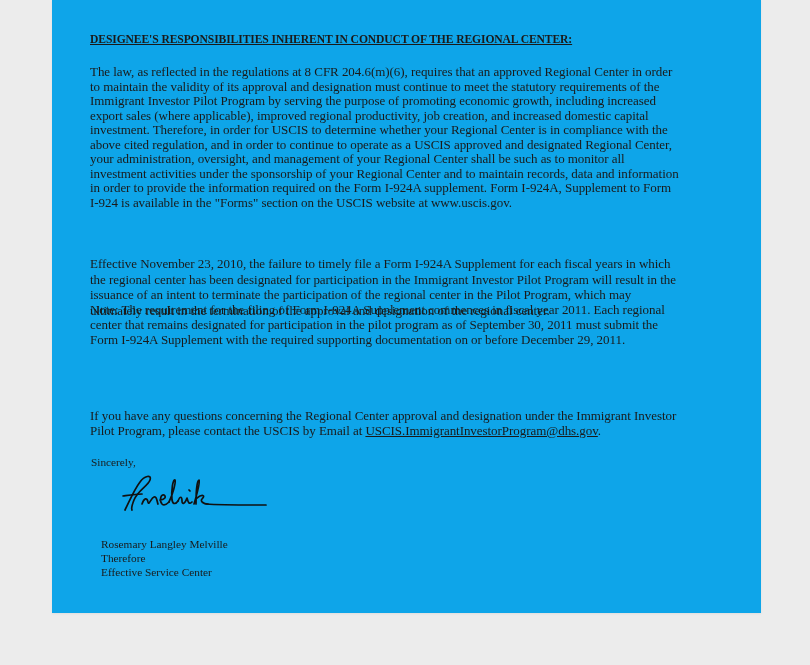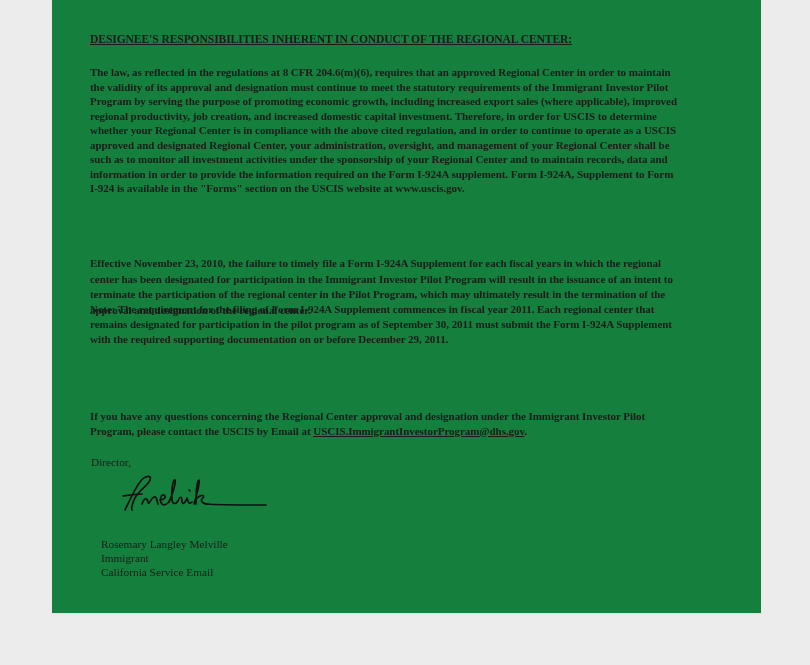--- a/index.html
+++ b/index.html
@@ -14,21 +14,21 @@
       overflow: hidden;
       font-family: "Liberation Serif", "DejaVu Serif", serif;
       color: #1a1a1a;
     }
     .page {
       position: absolute;
       left: 52px;
       top: 0;
       width: 709px;
       height: 613px;
-      background: #15803d;
+      background: #0ea5e9;
       box-shadow: 0 1px 2px rgba(0,0,0,0.06);
     }
     .content {
       position: absolute;
       left: 38px;
       top: 0;
       width: 600px;
     }
     .heading {
       position: absolute;
@@ -37,25 +37,24 @@
       font-weight: bold;
       font-size: 11.6px;
       text-decoration: underline;
       letter-spacing: -0.1px;
       white-space: nowrap;
     }
     .para {
       position: absolute;
       left: 0;
       width: 590px;
-      font-size: 11px;
+      font-size: 13px;
       line-height: 14.5px;
       text-align: left;
       letter-spacing: -0.05px;
-      font-weight: bold;
     }
     .p1 { top: 65px; }
     .p2 { top: 224px; line-height: 15.6px; margin-top: 32px; }
     .p3 { top: 302px; line-height: 15px; }
     .p4 { top: 409px; line-height: 14.5px; }
     .email-link {
       color: #1a1a1a;
       text-decoration: underline;
     }
     .closing {
@@ -90,21 +89,21 @@
     <div class="heading">DESIGNEE'S RESPONSIBILITIES INHERENT IN CONDUCT OF THE REGIONAL CENTER:</div>
 
     <div class="para p1">The law, as reflected in the regulations at 8 CFR 204.6(m)(6), requires that an approved Regional Center in order to maintain the validity of its approval and designation must continue to meet the statutory requirements of the Immigrant Investor Pilot Program by serving the purpose of promoting economic growth, including increased export sales (where applicable), improved regional productivity, job creation, and increased domestic capital investment.  Therefore, in order for USCIS to determine whether your Regional Center is in compliance with the above cited regulation, and in order to continue to operate as a USCIS approved and designated Regional Center, your administration, oversight, and management of your Regional Center shall be such as to monitor all investment activities under the sponsorship of your Regional Center and to maintain records, data and information in order to provide the information required on the Form I-924A supplement.  Form I-924A, Supplement to Form I-924 is available in the "Forms" section on the USCIS website at www.uscis.gov.</div>
 
     <div class="para p2">Effective November 23, 2010, the failure to timely file a Form I-924A Supplement for each fiscal years in which the regional center has been designated for participation in the Immigrant Investor Pilot Program will result in the issuance of an intent to terminate the participation of the regional center in the Pilot Program, which may ultimately result in the termination of the approval and designation of the regional center.</div>
 
     <div class="para p3">Note:  The requirement for the filing of Form I-924A Supplement commences in fiscal year 2011.  Each regional center that remains designated for participation in the pilot program as of September 30, 2011 must submit the Form I-924A Supplement with the required supporting documentation on or before December 29, 2011.</div>
 
     <div class="para p4"><span>If you have any questions concerning the Regional Center approval and designation under the Immigrant Investor Pilot Program, please contact the USCIS by Email at </span><a class="email-link">USCIS.ImmigrantInvestorProgram@dhs.gov</a><span>.</span></div>
 
-    <div class="closing">Director,</div>
+    <div class="closing">Sincerely,</div>
 
     <div class="signature">
       <svg width="150" height="48" viewBox="0 0 150 48" xmlns="http://www.w3.org/2000/svg">
         <g fill="none" stroke="#111" stroke-width="1.7" stroke-linecap="round" stroke-linejoin="round">
 
           <path d="M5 40 C 10 30, 14 20, 20 12 C 24 6, 32 4, 30 10 C 28 16, 18 20, 14 30 C 12 35, 11 38, 12 40"></path>
           <path d="M3 26 C 10 25, 16 24, 22 24"></path>
 
           <path d="M22 34 C 24 28, 27 27, 28 32 C 29 36, 31 28, 34 27 C 37 26, 37 32, 38 34"></path>
 
@@ -118,18 +117,18 @@
           <path d="M74 34 C 77 24, 80 12, 79 10 C 77 10, 76 24, 76 34"></path>
           <path d="M77 28 C 82 24, 86 25, 82 29 C 80 31, 83 34, 88 34"></path>
 
           <path d="M86 34 C 100 35, 120 35, 146 35"></path>
         </g>
       </svg>
     </div>
 
     <div class="sig-block">
       <div>Rosemary Langley Melville</div>
-      <div>Immigrant</div>
-      <div>California Service Email</div>
+      <div>Therefore</div>
+      <div>Effective Service Center</div>
     </div>
 
   </div>
 </div>
 
 </body></html>

